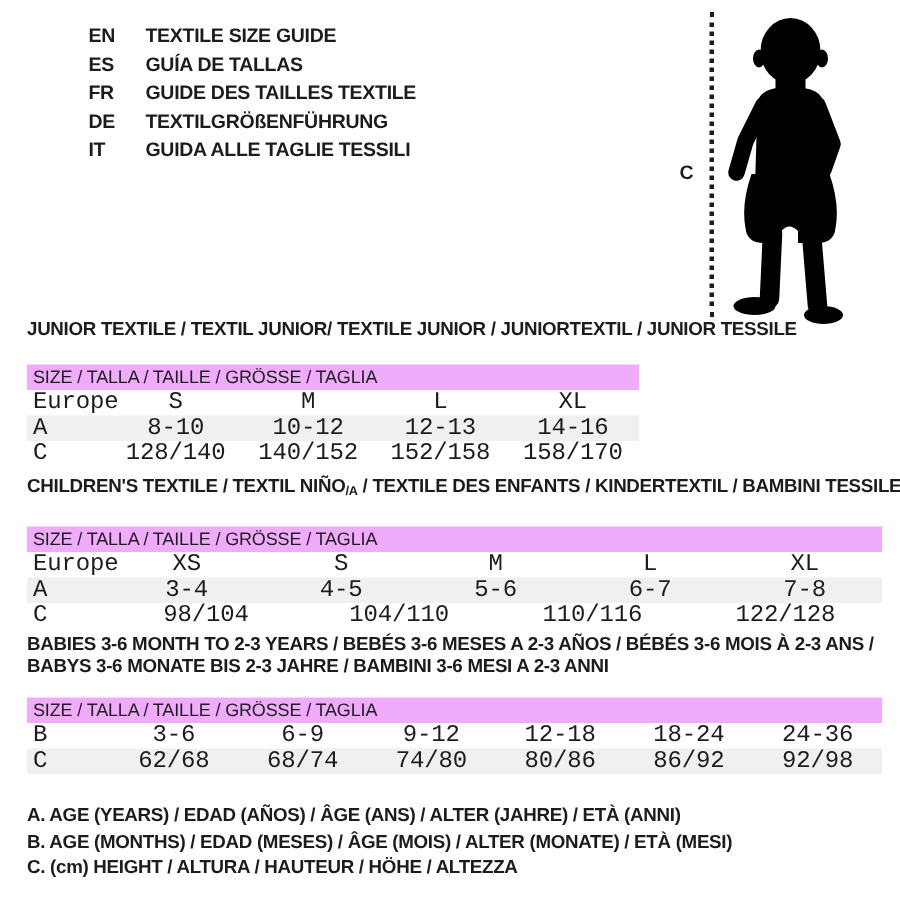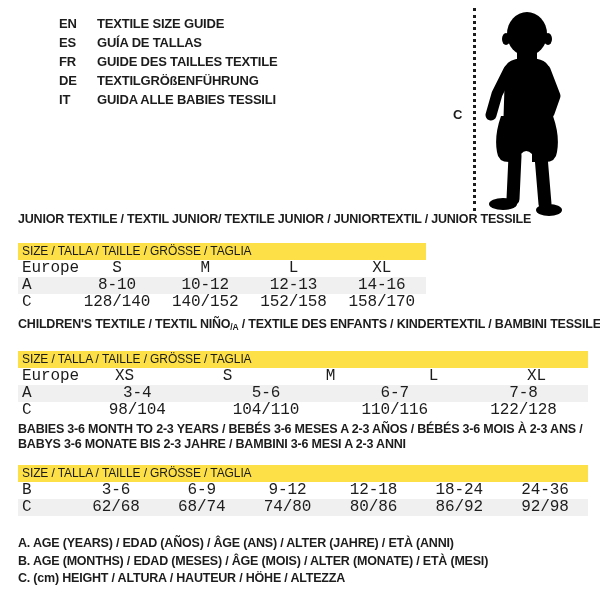--- a/index.html
+++ b/index.html
@@ -20,21 +20,21 @@
   .baby-svg{position:absolute;left:484px;top:8px;width:102px;height:222px;}
 
   
   .table-block{position:absolute;left:18px;}
   #t1{top:212px;width:408px;}
   #t2{top:317px;width:570px;}
   #t3{top:422px;width:570px;}
   .tbl-title{margin:0;font-size:12.5px;font-weight:bold;line-height:15px;white-space:nowrap;letter-spacing:-0.2px;}
   .tbl{margin-top:16px;}
   #t3 .tbl{margin-top:13px;}
-  .tbl-header{height:17px;line-height:17px;background:#fde047;font-size:12px;padding-left:4px;box-sizing:border-box;letter-spacing:-0.1px;}
+  .tbl-header{height:17px;line-height:17px;background:#f0abfc;font-size:12px;padding-left:4px;box-sizing:border-box;letter-spacing:-0.1px;}
   .row{display:flex;height:17px;line-height:17px;font-size:16px;letter-spacing:-0.1px;font-family:Liberation Mono, monospace;}
   .row .lbl{flex:0 0 55px;width:55px;padding-left:4px;box-sizing:border-box;}
   .row .cell{flex:1;text-align:center;}
   .shade{background:#f0f0f0;}
   .sub{font-size:8.5px;vertical-align:-2px;}
 
   
   .footnotes{position:absolute;left:18px;top:535px;font-size:12.5px;font-weight:bold;letter-spacing:-0.2px;}
   .footnote{height:17.5px;line-height:17.5px;white-space:nowrap;}
 </style>
@@ -53,21 +53,21 @@
   <div class="lang-row">
     <span class="lang-code">FR</span>
     <span class="lang-name">GUIDE DES TAILLES TEXTILE</span>
   </div>
   <div class="lang-row">
     <span class="lang-code">DE</span>
     <span class="lang-name">TEXTILGRÖßENFÜHRUNG</span>
   </div>
   <div class="lang-row">
     <span class="lang-code">IT</span>
-    <span class="lang-name">GUIDA ALLE BABIES TESSILI</span>
+    <span class="lang-name">GUIDA ALLE TAGLIE TESSILI</span>
   </div>
 </div>
 
 <div class="measure-line"></div>
 <div class="measure-label">C</div>
 <svg class="baby-svg" viewBox="0 0 100 222" aria-hidden="true">
   <g fill="#000000" stroke="none">
     <ellipse cx="42" cy="26" rx="20" ry="22"></ellipse>
     <ellipse cx="21" cy="31" rx="4" ry="6"></ellipse>
     <ellipse cx="63" cy="31" rx="4" ry="6"></ellipse>
@@ -125,20 +125,21 @@
       <span class="lbl">Europe</span>
       <span class="cell">XS</span>
       <span class="cell">S</span>
       <span class="cell">M</span>
       <span class="cell">L</span>
       <span class="cell">XL</span>
     </div>
     <div class="row shade">
       <span class="lbl">A</span>
       <span class="cell">3-4</span>
+      <span class="cell">4-5</span>
       <span class="cell">5-6</span>
       <span class="cell">6-7</span>
       <span class="cell">7-8</span>
     </div>
     <div class="row">
       <span class="lbl">C</span>
       <span class="cell">98/104</span>
       <span class="cell">104/110</span>
       <span class="cell">110/116</span>
       <span class="cell">122/128</span>

